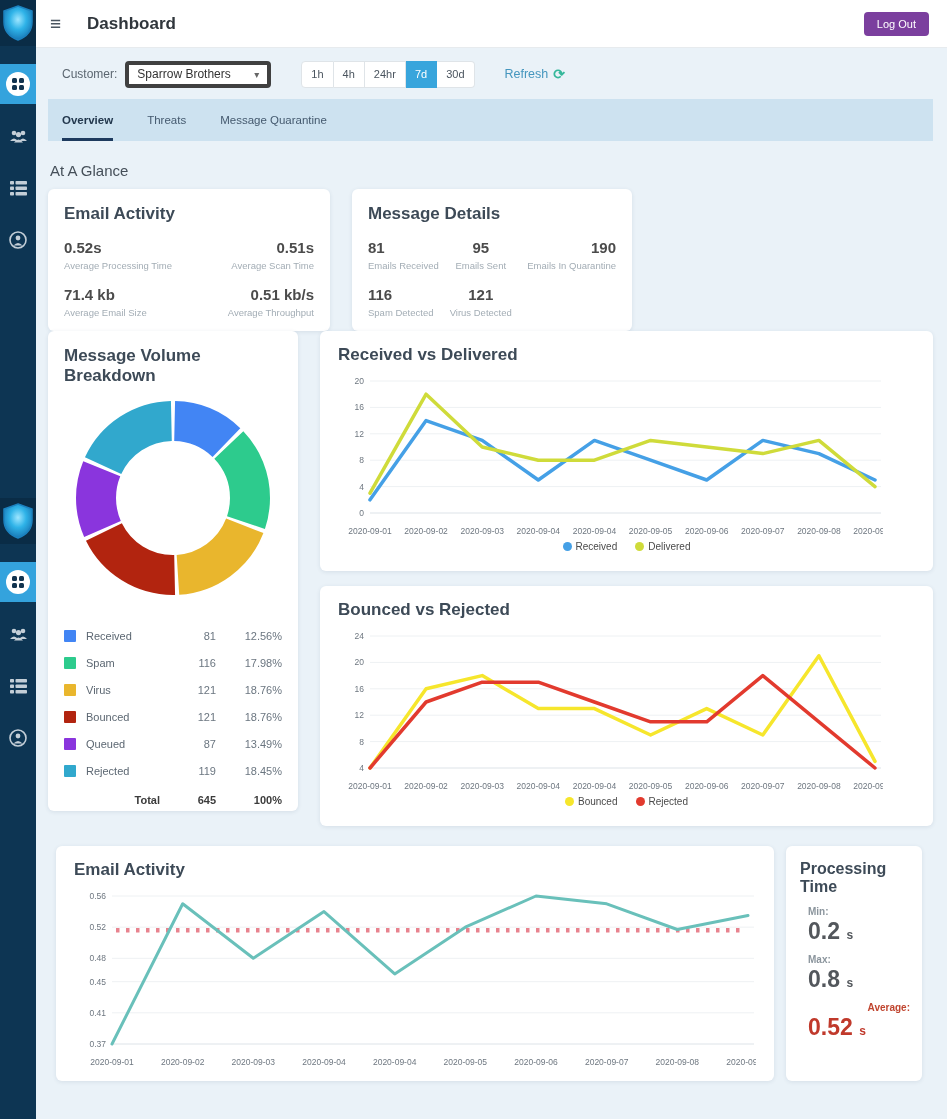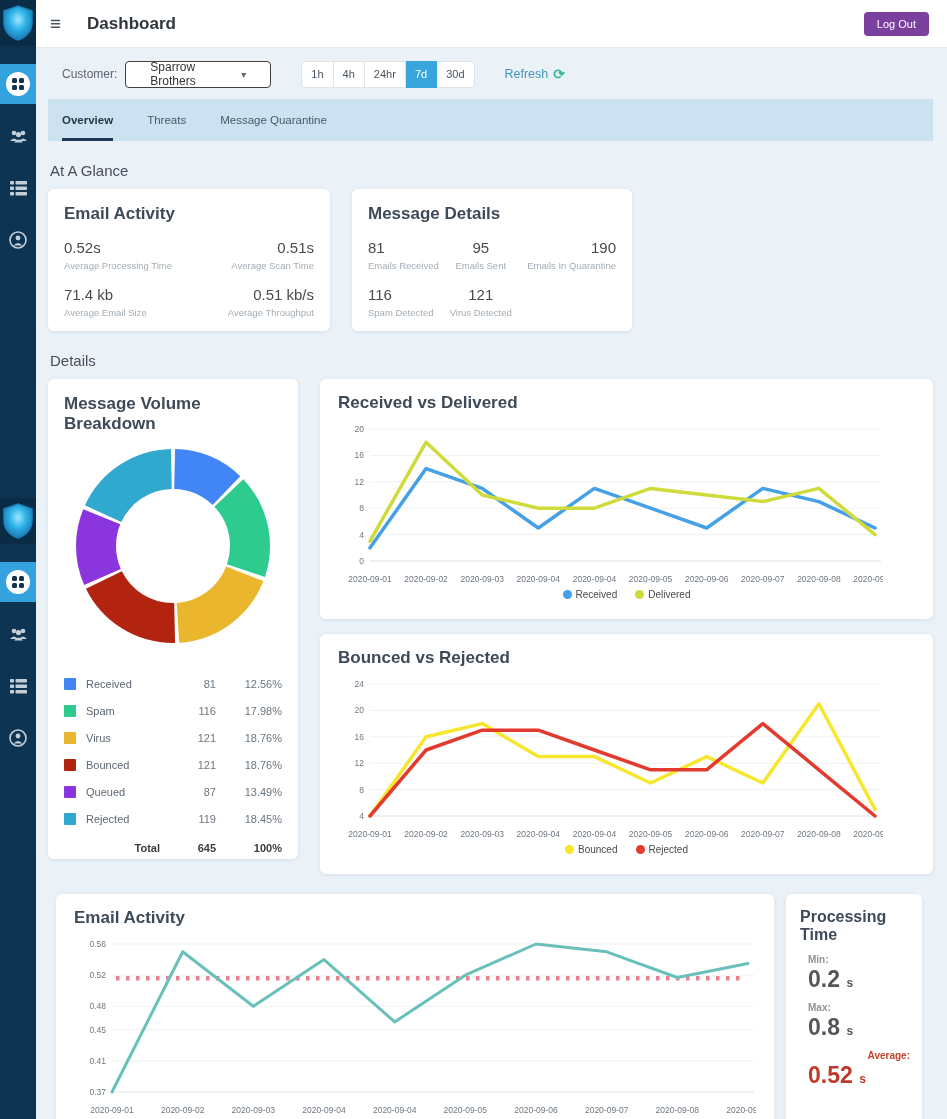--- a/index.html
+++ b/index.html
@@ -23,21 +23,21 @@
   
   .topbar { margin-left:36px; height:48px; background:#fff; border-bottom:1px solid #e7ebee; display:flex; align-items:center; }
   .hamburger { margin-left:14px; font-size:19px; color:#4a5560; cursor:pointer; line-height:1; }
   .page-title { margin-left:26px; font-size:17px; font-weight:bold; color:#30363c; }
   .logout-btn { margin-left:auto; margin-right:18px; background:#7b3f9e; color:#fff; border:none; border-radius:4px; font-size:11px; padding:6px 13px; font-family:inherit; cursor:pointer; }
 
   
   .main { margin-left:36px; }
   .controls { display:flex; align-items:center; padding:12px 0 0 26px; height:40px; }
   .cust-label { font-size:12px; color:#5b6670; margin-right:8px; }
-  .select { width:146px; height:27px; background:#fff; border:1px solid #404040; border-radius:4px; display:flex; align-items:center; padding:0 24px; font-size:12px; color:#333; cursor:pointer; }
+  .select { width:146px; height:27px; background:#fff; border:4px solid #404040; border-radius:4px; display:flex; align-items:center; padding:0 8px; font-size:12px; color:#333; cursor:pointer; }
   .select .chev { margin-left:auto; font-size:10px; color:#666; }
   .btn-group { display:flex; margin-left:30px; }
   .range-btn { height:27px; min-width:31px; padding:0 9px; background:#fff; border:1px solid #dfe4e8; border-left-width:0; font-size:11px; color:#4a545e; font-family:inherit; cursor:pointer; }
   .range-btn:first-child { border-left-width:1px; border-radius:4px 0 0 4px; }
   .range-btn:last-child { border-radius:0 4px 4px 0; }
   .range-btn.active { background:#38a5dc; border-color:#38a5dc; color:#fff; }
   .refresh { margin-left:30px; font-size:12.5px; color:#4596be; cursor:pointer; display:flex; align-items:center; gap:5px; }
   .refresh .ric { color:#35b89b; font-size:14px; font-weight:bold; }
 
   
@@ -54,21 +54,21 @@
   .glance-row { display:flex; gap:22px; }
   .glance-card { padding:15px 16px 16px; height:142px; }
   .glance-card.ea { width:282px; }
   .glance-card.md { width:280px; }
   .stat-grid { display:grid; margin-top:15px; row-gap:15px; }
   .ea .stat-grid { grid-template-columns:1fr 1fr; }
   .ea .stat:nth-child(even) { text-align:right; }
   .md .stat-grid { grid-template-columns:1fr 1fr 1.3fr; }
   .md .stat:nth-child(2), .md .stat:nth-child(5) { text-align:center; }
   .md .stat:nth-child(3) { text-align:right; }
-  .stat .v { font-size:15px; font-weight:normal; color:#4b4b4b; }
+  .stat .v { font-size:15px; font-weight:bold; color:#4b4b4b; }
   .stat .l { font-size:9.5px; color:#a3adb5; margin-top:4px; }
 
   .details-row { display:flex; gap:22px; align-items:flex-start; }
   .volume-card { width:250px; height:480px; padding:15px 16px; }
   .donut-wrap { width:196px; margin:14px auto 0; }
   .legend { margin-top:22px; }
   .legend-row { display:flex; align-items:center; height:27px; font-size:11px; color:#5c6772; }
   .swatch { width:12px; height:12px; border-radius:1px; margin-right:10px; flex:0 0 12px; }
   .lg-label { flex:1; }
   .lg-count { width:52px; text-align:right; color:#6b7680; }
@@ -281,21 +281,20 @@
               <div class="l">Spam Detected</div>
             </div>
             <div class="stat">
               <div class="v">121</div>
               <div class="l">Virus Detected</div>
             </div>
           </div>
         </div>
       </div>
 
-      <h2 class="section-h">Details</h2>
 
       <div class="details-row">
         <div class="card volume-card">
           <h3>Message Volume Breakdown</h3>
           <div class="donut-wrap" id="donut"><svg width="196" height="196" viewBox="0 0 196 196">
                 <circle cx="98" cy="98" r="77" fill="none" stroke="#4285f4" stroke-width="40" pathLength="100" stroke-dasharray="11.858 88.142" stroke-dashoffset="-0.350" transform="rotate(-90 98 98)"></circle>
                 <circle cx="98" cy="98" r="77" fill="none" stroke="#2dcb8d" stroke-width="40" pathLength="100" stroke-dasharray="17.284 82.716" stroke-dashoffset="-12.908" transform="rotate(-90 98 98)"></circle>
                 <circle cx="98" cy="98" r="77" fill="none" stroke="#e9b62d" stroke-width="40" pathLength="100" stroke-dasharray="18.060 81.940" stroke-dashoffset="-30.893" transform="rotate(-90 98 98)"></circle>
                 <circle cx="98" cy="98" r="77" fill="none" stroke="#b2240f" stroke-width="40" pathLength="100" stroke-dasharray="18.060 81.940" stroke-dashoffset="-49.652" transform="rotate(-90 98 98)"></circle>
                 <circle cx="98" cy="98" r="77" fill="none" stroke="#8a35dd" stroke-width="40" pathLength="100" stroke-dasharray="12.788 87.212" stroke-dashoffset="-68.412" transform="rotate(-90 98 98)"></circle>

